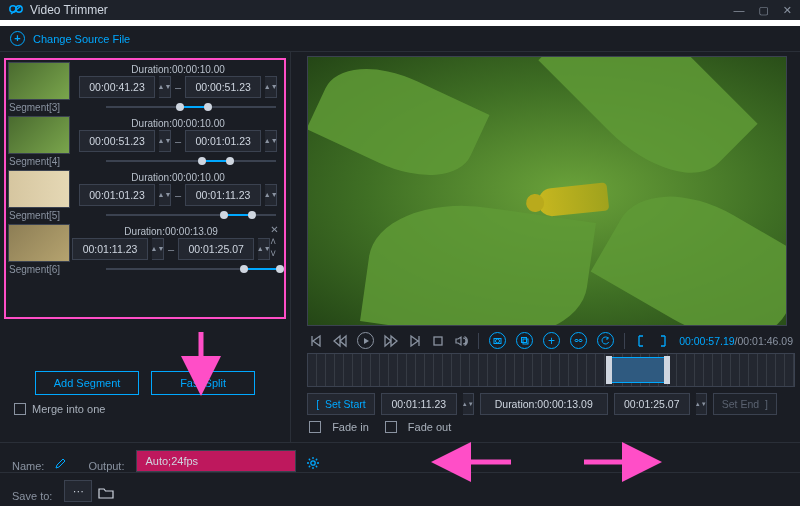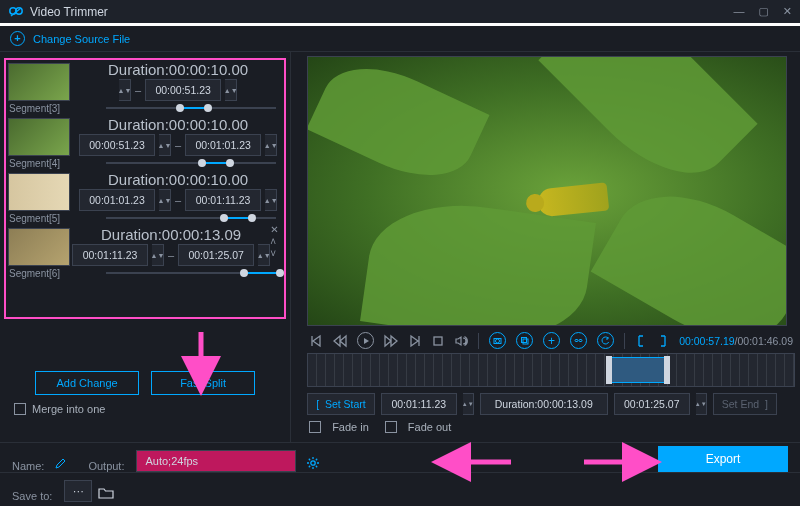--- a/index.html
+++ b/index.html
@@ -1,19 +1,19 @@
 <!DOCTYPE html>
 <html><head>
 <meta charset="utf-8">
 <style>
 * { box-sizing: border-box; margin: 0; padding: 0; }
 body { background: #1a1d24; font-family: -apple-system, Segoe UI, Arial, sans-serif; font-size: 11px; color: #a8b0bb; width: 800px; height: 506px; overflow: hidden; position: relative; }
 
 
-.titlebar { height: 26px; display: flex; align-items: center; padding: 0 8px; background: #1e222a; border-bottom: 3px solid #ffffff; }
+.titlebar { height: 26px; display: flex; align-items: center; padding: 0 8px; background: #1e222a; border-bottom: 6px solid #ffffff; }
 .titlebar .logo { color: #00a8ff; width: 16px; height: 16px; margin-right: 6px; }
 .titlebar .title { flex: 1; color: #cfd6e0; font-size: 12px; }
 .titlebar .win { display: flex; gap: 14px; }
 .titlebar .win span { color: #8a93a1; cursor: pointer; }
 
 
 .source-row { height: 26px; display: flex; align-items: center; padding: 0 10px; border-bottom: 1px solid #2a2f38; }
 .plus-icon { width: 15px; height: 15px; border: 1.5px solid #00a8ff; border-radius: 50%; display: flex; align-items: center; justify-content: center; color: #00a8ff; font-weight: 700; font-size: 11px; margin-right: 8px; line-height: 1; cursor: pointer; }
 .source-row span { color: #00a8ff; cursor: pointer; }
 
@@ -21,21 +21,21 @@
 
 
 .left { width: 294px; position: relative; padding-top: 4px; border-right: 1px solid #2a2f38; }
 .segments-box { border: 2px solid #ff4ec7; margin: 2px 4px 0 4px; height: 261px; }
 .segment { display: flex; flex-direction: column; }
 .seg-row { display: flex; align-items: center; }
 .thumb { width: 62px; height: 38px; background: linear-gradient(135deg,#4a6b2f,#7aa54c); border: 1px solid #3b4250; margin: 2px 2px 0 2px; display: flex; align-items: center; justify-content: center; }
 .thumb.e { background: linear-gradient(135deg,#8d7e55,#b5a36f); }
 .thumb.p { background: linear-gradient(90deg,#d6c6a0,#e5d8b5); }
 .seg-body { flex: 1; }
-.dur-label { text-align: center; font-size: 15px; padding-top: 1px; color: #b8c0cb; }
+.dur-label { text-align: center; font-size: 10px; padding-top: 1px; color: #b8c0cb; }
 .time-row { display: flex; align-items: center; justify-content: center; gap: 4px; margin-top: 1px; }
 .time-box { width: 76px; height: 22px; border: 1px solid #3b4250; background: #232730; color: #cfd6e0; font-size: 10.5px; display: flex; align-items: center; justify-content: center; }
 .spin { width: 12px; height: 22px; border: 1px solid #3b4250; border-left: none; background: #232730; display: flex; flex-direction: column; justify-content: center; align-items: center; color: #8a93a1; font-size: 7px; line-height: 7px; cursor: pointer; }
 .dash { color: #8a93a1; }
 .seg-label-row { display: flex; align-items: center; gap: 32px; }
 .seg-label { width: 68px; font-size: 10px; padding-left: 3px; color: #8a93a1; }
 .seg-slider { flex: 1; height: 14px; position: relative; margin-right: 8px; }
 .seg-slider .track { position: absolute; top: 6px; left: 0; right: 0; height: 2px; background: #3b4250; }
 .seg-slider .fill { position: absolute; top: 6px; height: 2px; background: #00a8ff; }
 .seg-slider .handle { position: absolute; top: 3px; width: 8px; height: 8px; border-radius: 50%; background: #cfd6e0; }
@@ -121,20 +121,21 @@
 
   <div class="left">
     <div class="segments-box">
 
       <div class="segment">
         <div class="seg-row">
           <div class="thumb"></div>
           <div class="seg-body">
             <div class="dur-label">Duration:00:00:10.00</div>
             <div class="time-row">
+              <div class="time-box">00:00:41.23</div>
               <div class="spin">▲▼</div>
               <span class="dash">–</span>
               <div class="time-box">00:00:51.23</div>
               <div class="spin">▲▼</div>
             </div>
           </div>
         </div>
         <div class="seg-label-row">
           <div class="seg-label">Segment[3]</div>
           <div class="seg-slider">
@@ -224,21 +225,21 @@
               <div class="fill" style="left:136px;width:38px"></div>
             <div class="handle" style="left:134px"></div>
               <div class="handle" style="left:170px"></div>
           </div>
         </div>
       </div>
 
     </div>
 
     <div class="btns-row">
-      <button class="btn-outline">Add Change</button>
+      <button class="btn-outline">Add Segment</button>
       <button class="btn-outline">Fast Split</button>
     </div>
 
     <div class="merge-row">
       <div class="cb"></div>
       <span>Merge into one</span>
     </div>
   </div>
 
   <div class="right">
@@ -374,21 +375,20 @@
         <path d="M2 10l1-3 6-6 2 2-6 6-3 1z" fill="none" stroke="#00a8ff"></path>
       </svg></span>
   <span class="lbl" style="margin-left:22px">Output:</span>
   <div class="output-box">
       <span>Auto;24fps</span>
     </div>
   <span class="gear"><svg width="14" height="14" viewBox="0 0 14 14">
         <circle cx="7" cy="7" r="2.2" fill="none" stroke="#00a8ff" stroke-width="1.3"></circle>
         <path d="M7 1v2M7 11v2M1 7h2M11 7h2M2.8 2.8l1.4 1.4M9.8 9.8l1.4 1.4M11.2 2.8 9.8 4.2M4.2 9.8 2.8 11.2" stroke="#00a8ff" stroke-width="1.3"></path>
       </svg></span>
-  <button class="export-btn">Export</button>
 </div>
 
 <div class="bottom2">
   <span class="lbl">Save to:</span>
   <div class="dots-btn">···</div>
   <span class="folder-btn"><svg width="16" height="14" viewBox="0 0 16 14">
         <path d="M1 3h5l1.5 2H15v7H1z" fill="none" stroke="#cfd6e0" stroke-width="1.2"></path>
       </svg></span>
 </div>
 

